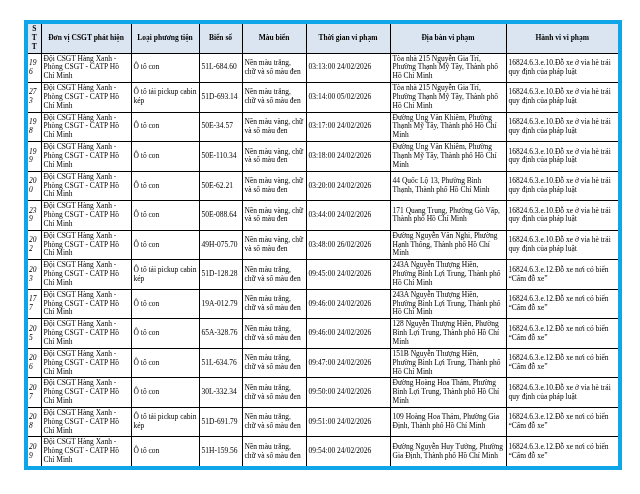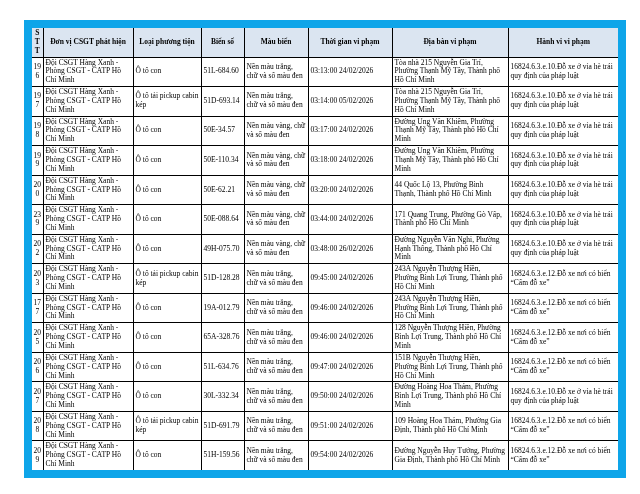--- a/index.html
+++ b/index.html
@@ -14,40 +14,40 @@
     position: absolute; left: 0; top: 0;
     width: 640px; height: 494px;
     background: #ffffff;
   }
   table.violations {
     position: absolute;
     left: 24px; top: 20px;
     width: 594px;
     border-collapse: collapse;
     table-layout: fixed;
-    border: 8px solid #0ea5e9;
+    border: 4px solid #0ea5e9;
     font-size: 7.5px;
     line-height: 1.18;
   }
   table.violations th, table.violations td {
     border: 1px solid #000000;
     padding: 1px 2px;
     vertical-align: middle;
     overflow: hidden;
     word-wrap: break-word;
   }
   table.violations thead th {
     background: #dbe5f1;
     font-weight: bold;
     text-align: center;
     height: 17px;
     font-size: 7.5px;
   }
   table.violations tbody td { height: 28px; text-align: left; }
-  table.violations tbody td.c-stt { text-align: center; padding-left: 1px; padding-right: 1px; }
+  table.violations tbody td.c-stt { text-align: left; padding-left: 1px; padding-right: 1px; font-style: italic; }
 </style>
 </head>
 <body>
 
 <div class="page">
   <table class="violations">
     <colgroup>
       <col style="width:15px">
       <col style="width:90px">
       <col style="width:68px">
@@ -74,21 +74,21 @@
           <td class="c-stt">196</td>
           <td class="c-unit">Đội CSGT Hàng Xanh - Phòng CSGT - CATP Hồ Chí Minh</td>
           <td class="c-vehicle">Ô tô con</td>
           <td class="c-plate">51L-684.60</td>
           <td class="c-color">Nền màu trắng, chữ và số màu đen</td>
           <td class="c-time">03:13:00 24/02/2026</td>
           <td class="c-location">Tòa nhà 215 Nguyễn Gia Trí, Phường Thạnh Mỹ Tây, Thành phố Hồ Chí Minh</td>
           <td class="c-violation">16824.6.3.e.10.Đỗ xe ở vỉa hè trái quy định của pháp luật</td>
         </tr>
         <tr>
-          <td class="c-stt">197</td>
+          <td class="c-stt">273</td>
           <td class="c-unit">Đội CSGT Hàng Xanh - Phòng CSGT - CATP Hồ Chí Minh</td>
           <td class="c-vehicle">Ô tô tải pickup cabin kép</td>
           <td class="c-plate">51D-693.14</td>
           <td class="c-color">Nền màu trắng, chữ và số màu đen</td>
           <td class="c-time">03:14:00 05/02/2026</td>
           <td class="c-location">Tòa nhà 215 Nguyễn Gia Trí, Phường Thạnh Mỹ Tây, Thành phố Hồ Chí Minh</td>
           <td class="c-violation">16824.6.3.e.10.Đỗ xe ở vỉa hè trái quy định của pháp luật</td>
         </tr>
         <tr>
           <td class="c-stt">198</td>

